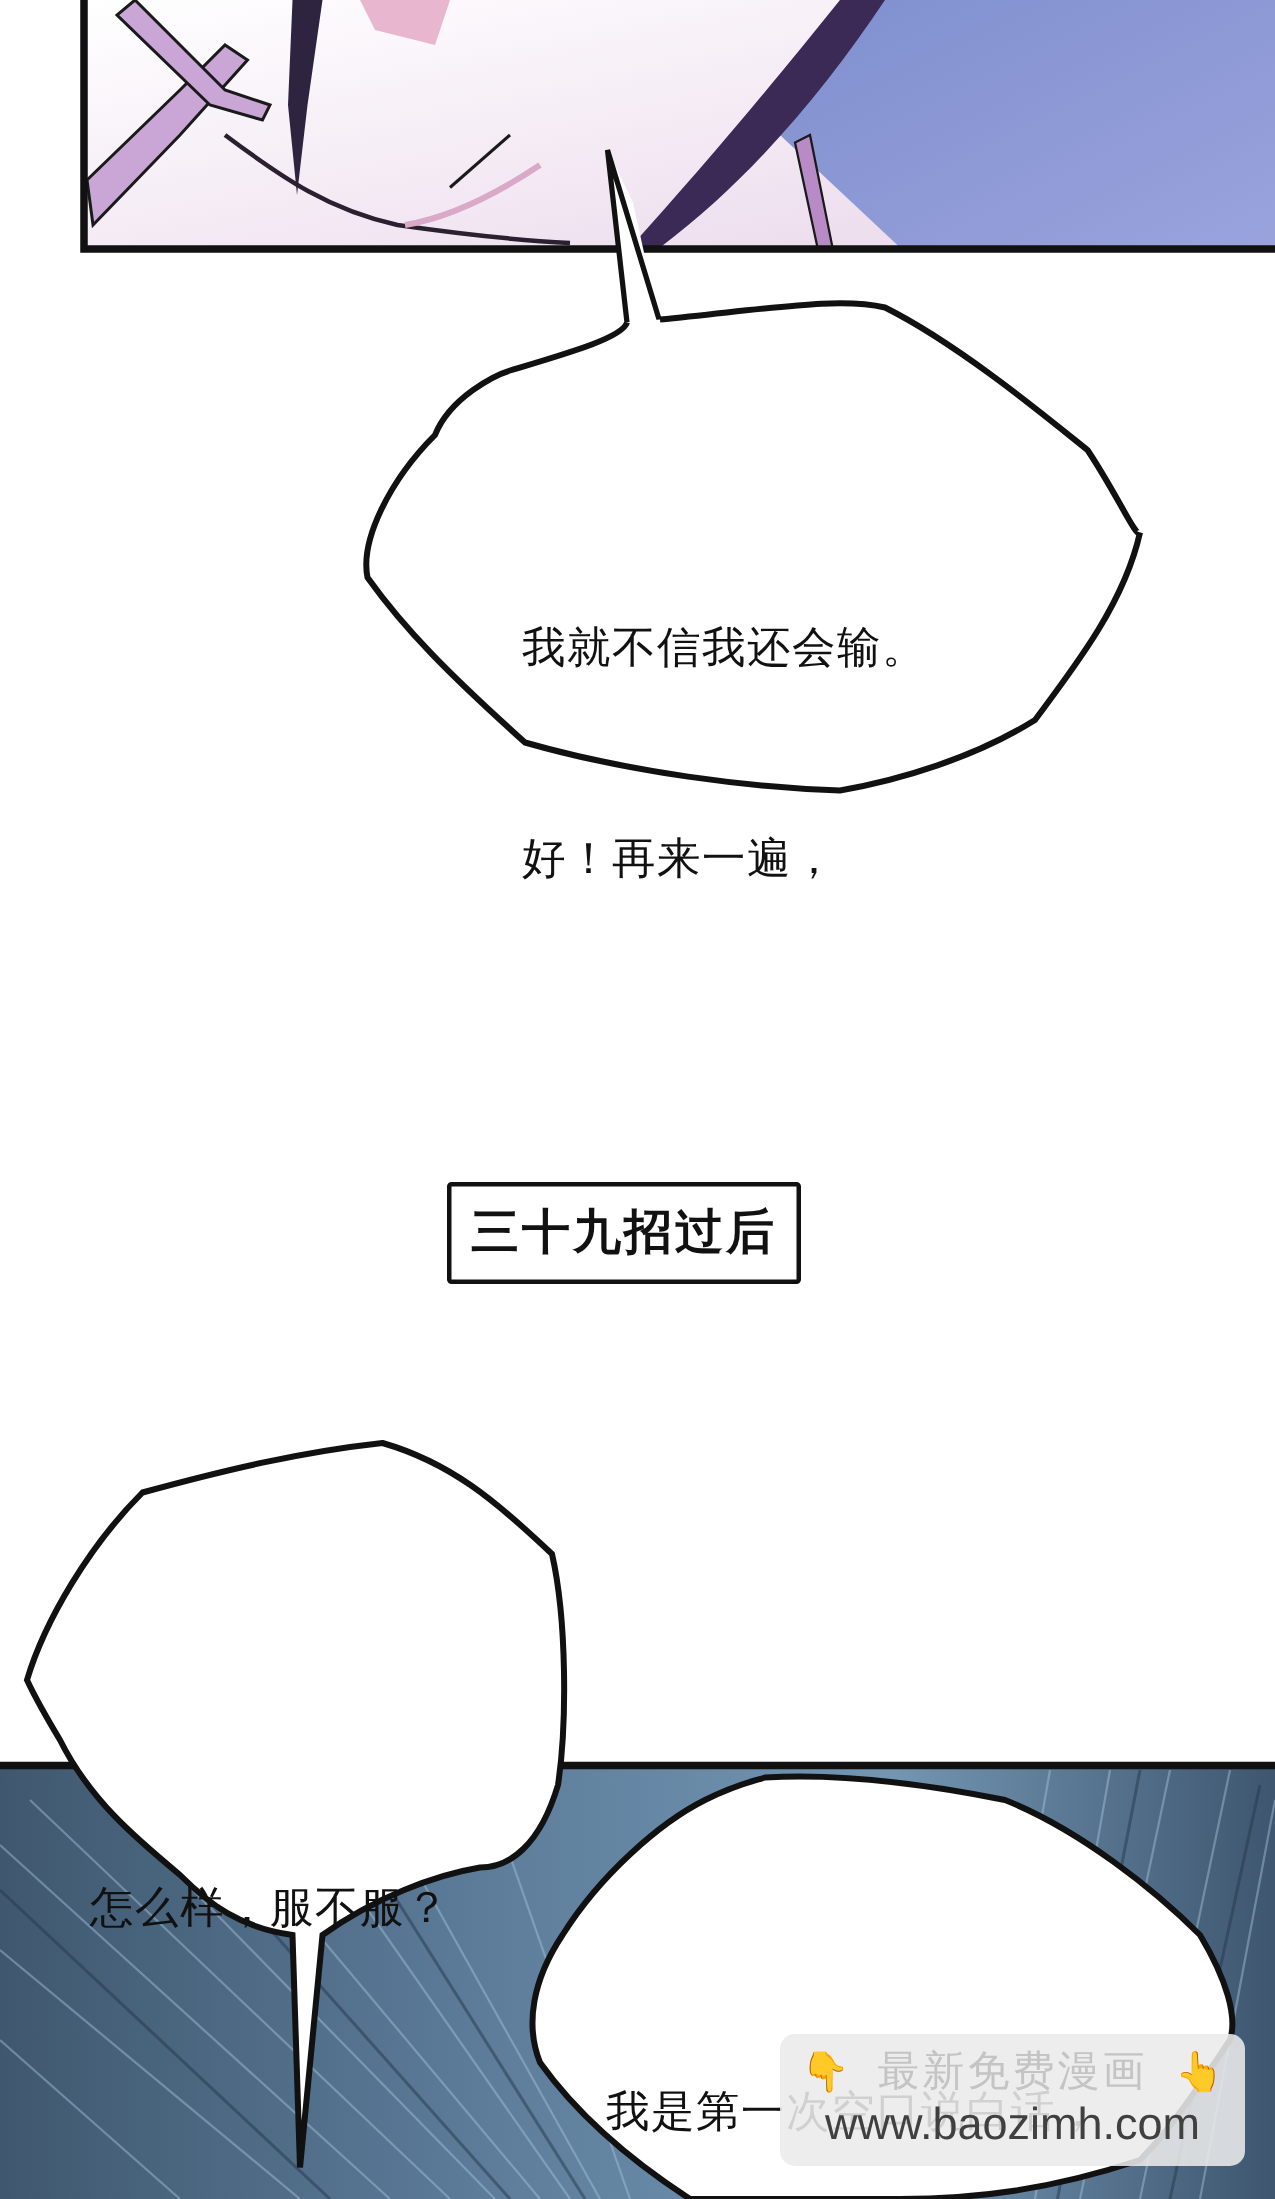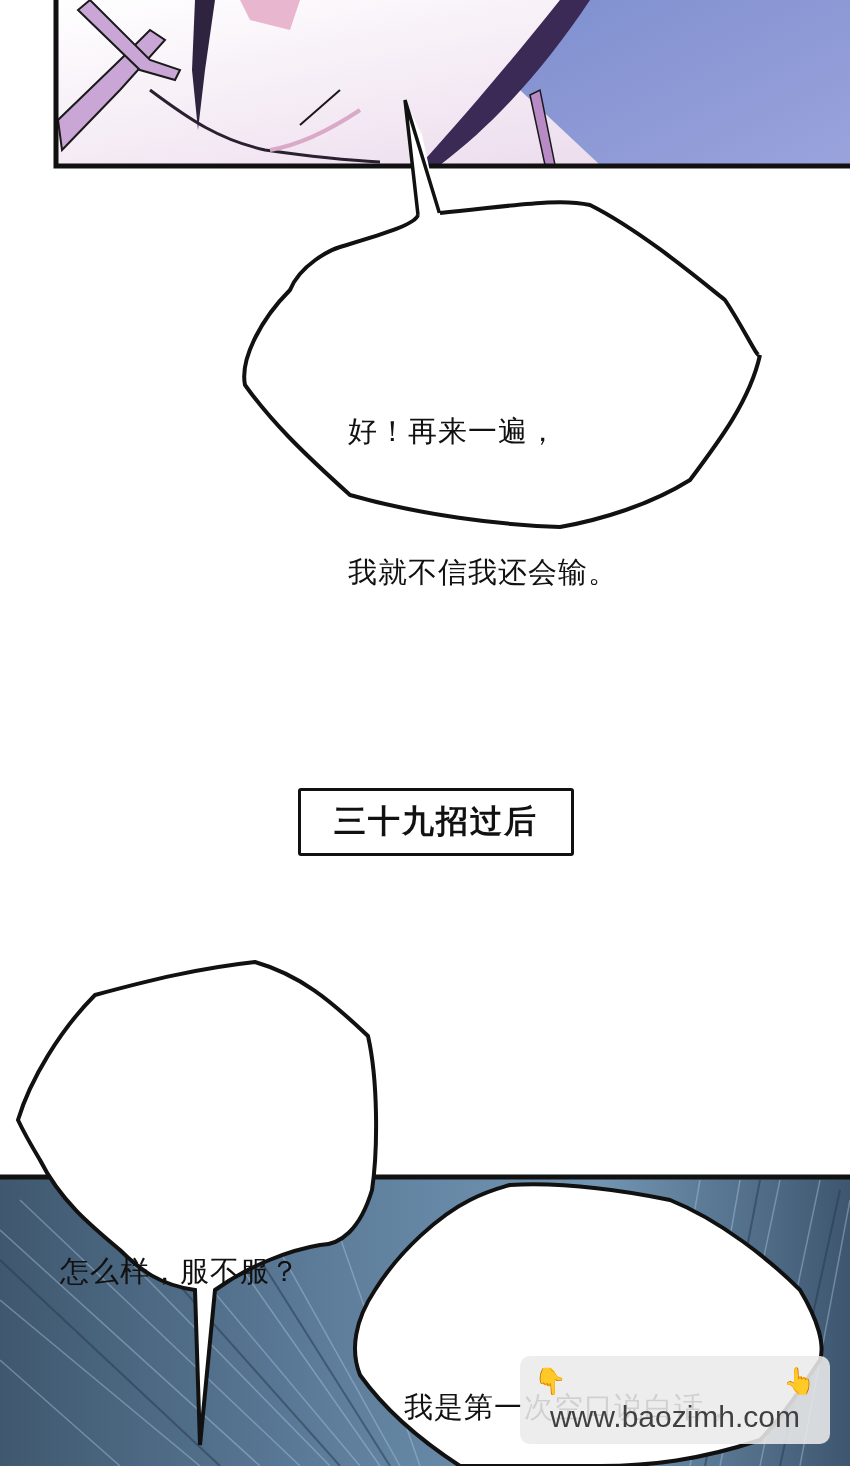--- a/index.html
+++ b/index.html
@@ -1,21 +1,21 @@
 <!DOCTYPE html>
 <html><head>
 <meta charset="utf-8">
 <style>
   html, body { margin: 0; padding: 0; background: #ffffff; }
   body { width: 850px; height: 1466px; position: relative; overflow: hidden;
          font-family: "DejaVu Sans", "Liberation Sans", sans-serif; }
   .layer { position: absolute; left: 0; top: 0; }
   .bubble-text { position: absolute; color: #111; font-size: 29px; line-height: 47px;
                  letter-spacing: 1px; white-space: pre; }
-  .caption-box { position: absolute; left: 298px; top: 788px; width: 276px; height: 68px;
+  .caption-box { position: absolute; left: 298px; top: 788px; width: 236px; height: 68px;
                  border: 3px solid #111; border-radius: 3px; background: #fff; box-sizing: border-box;
                  display: flex; align-items: center; justify-content: center; }
   .caption-text { font-family: "DejaVu Serif", "Liberation Serif", serif; font-weight: bold;
                   font-size: 32px; color: #111; letter-spacing: 2px; }
   .watermark { position: absolute; left: 520px; top: 1356px; width: 310px; height: 88px;
                background: rgba(235,235,235,0.88); border-radius: 10px; }
   .wm-line1 { position: absolute; left: 0; top: 6px; width: 100%; text-align: center;
               font-size: 28px; color: #c4c4c4; letter-spacing: 2px; }
   .wm-line2 { position: absolute; left: 0; top: 44px; width: 100%; text-align: center;
               font-size: 30px; color: #404040; font-family: "Liberation Sans", sans-serif; }
@@ -109,34 +109,35 @@
            C25,1135 18,1120 18,1120 C30,1080 60,1030 95,995 Z" fill="#fff" stroke="#111" stroke-width="4"></path>
 
   <path d="M510,1185 C560,1182 620,1190 670,1200 C720,1220 770,1260 800,1290
            C818,1320 825,1345 820,1360 C800,1390 780,1420 760,1440
            C700,1460 650,1466 600,1466 L460,1466
            C420,1440 385,1410 360,1375 C350,1350 355,1320 375,1290
            C400,1250 440,1215 470,1200 C490,1190 500,1188 510,1185 Z" fill="#fff" stroke="#111" stroke-width="4"></path>
 </svg>
 
 <div class="bubble-text" style="left:348px; top:314px;">
+  <div>我就不信我还会输。</div>
   <div>好！再来一遍，</div>
-  <div>我就不信我还会输。</div>
 </div>
 
 <div class="caption-box">
   <span class="caption-text">三十九招过后</span>
 </div>
 
 <div class="bubble-text" style="left:60px; top:1154px;">
   <div>怎么样，服不服？</div>
 </div>
 
 <div class="bubble-text" style="left:404px; top:1290px;">
   <div>我是第一次空口说白话，</div>
   
 </div>
 
 <div class="watermark">
   <span class="wm-hand" style="left:14px;">👇</span>
+  <div class="wm-line1">最新免费漫画</div>
   <span class="wm-hand" style="right:14px;">👆</span>
   <div class="wm-line2">www.baozimh.com</div>
 </div>
 
 </body></html>

